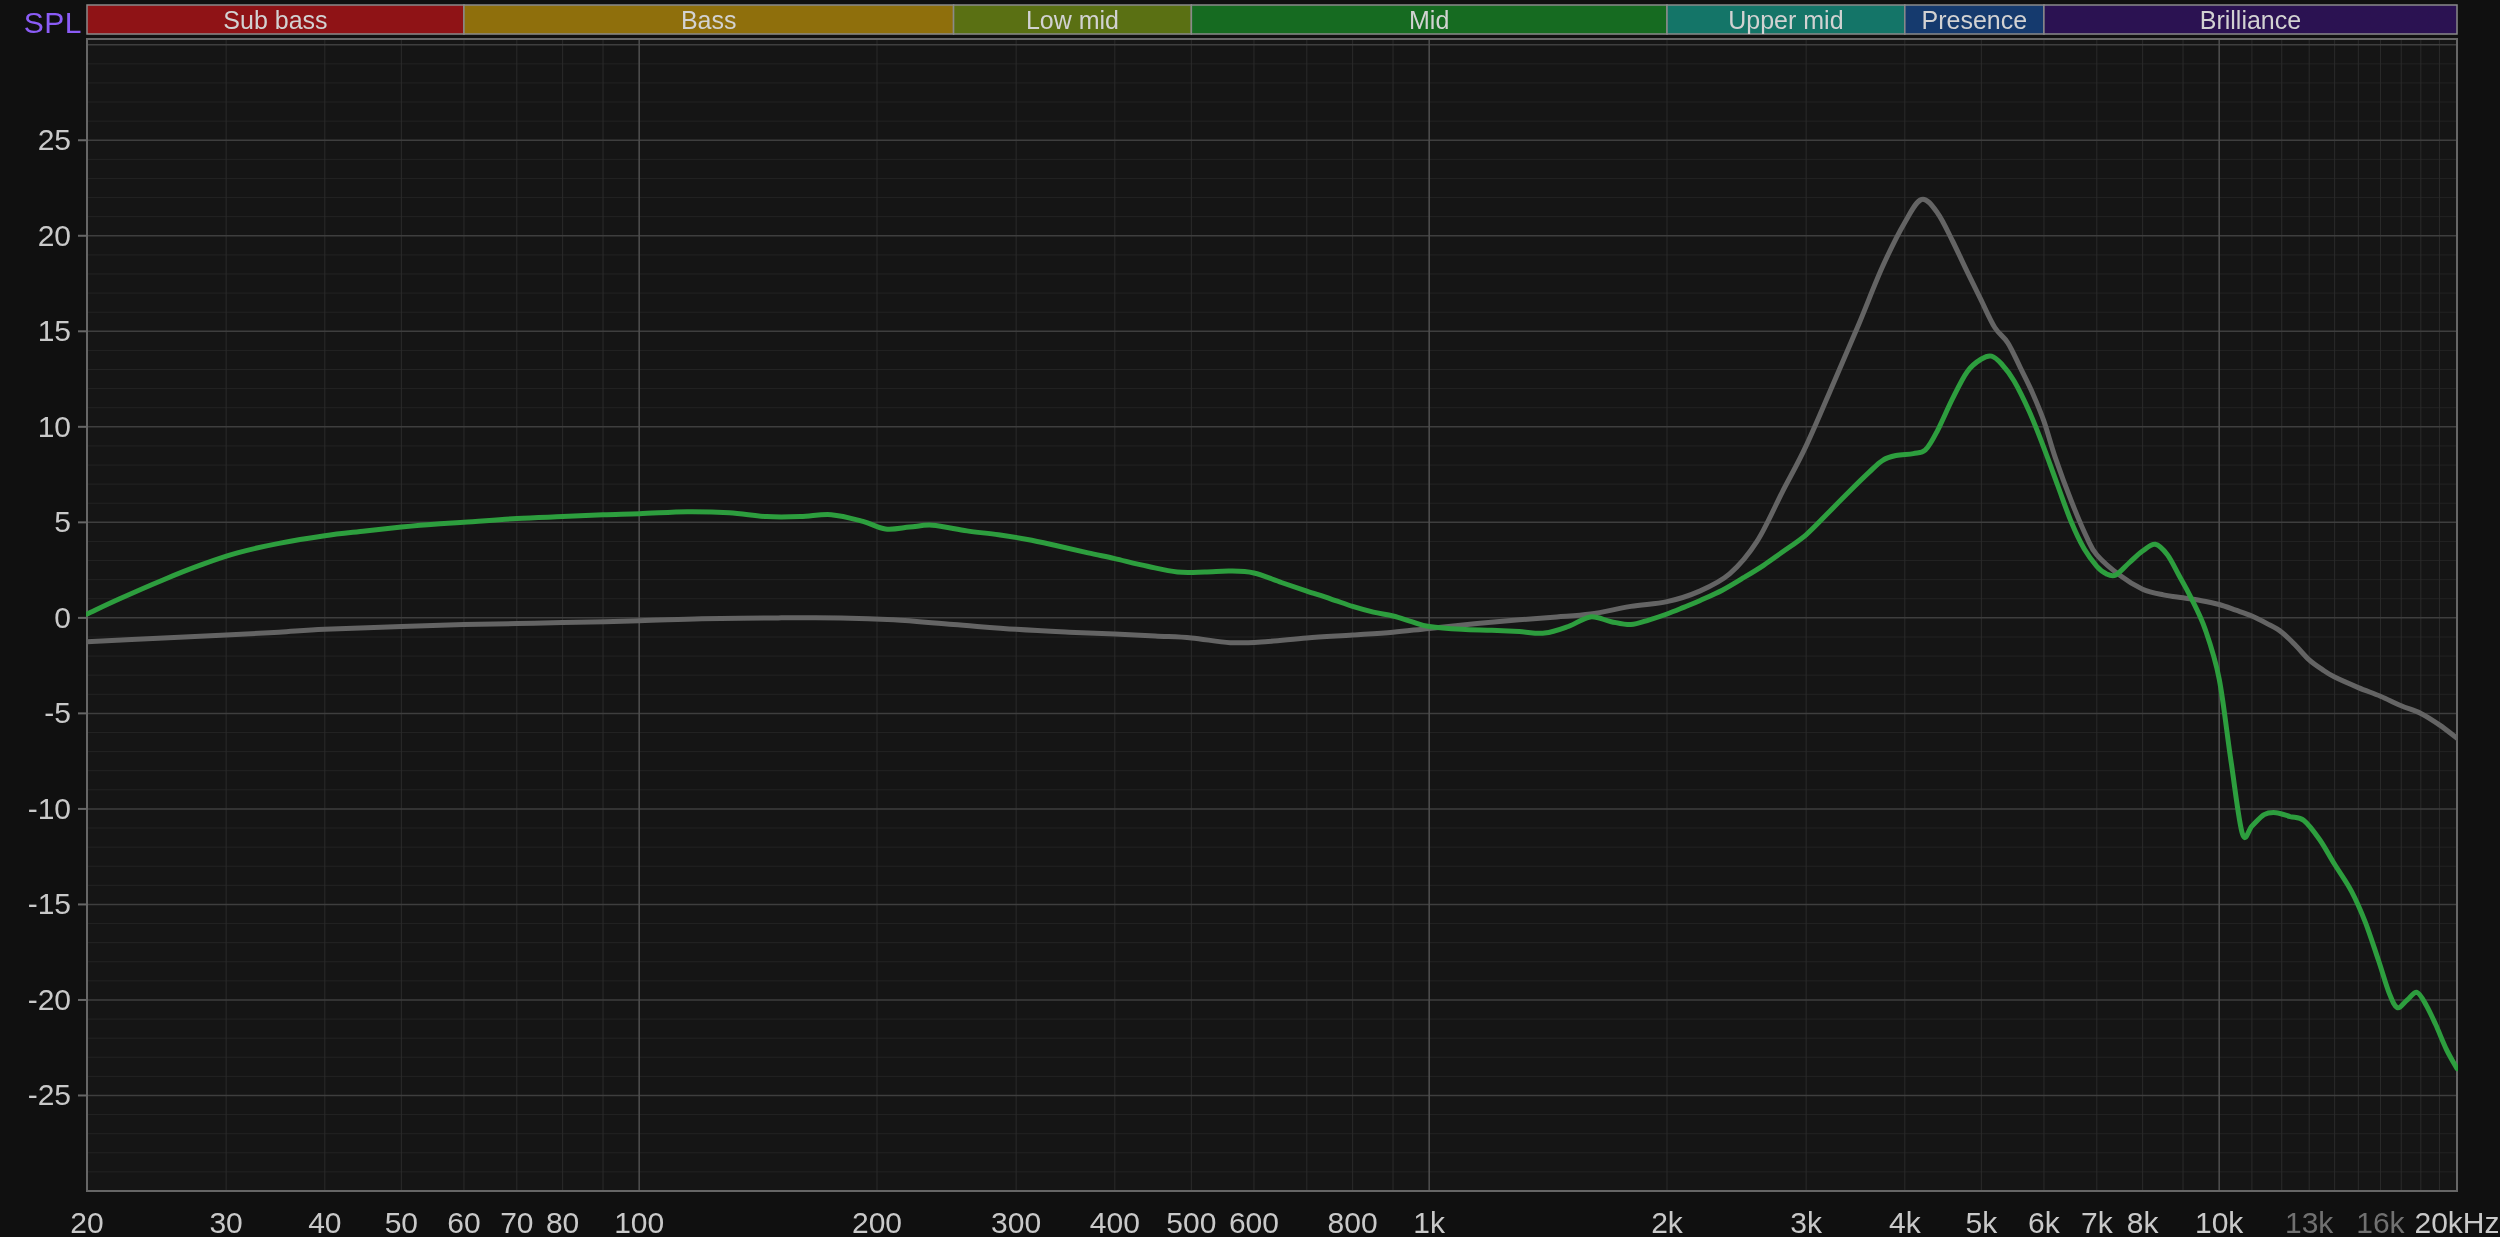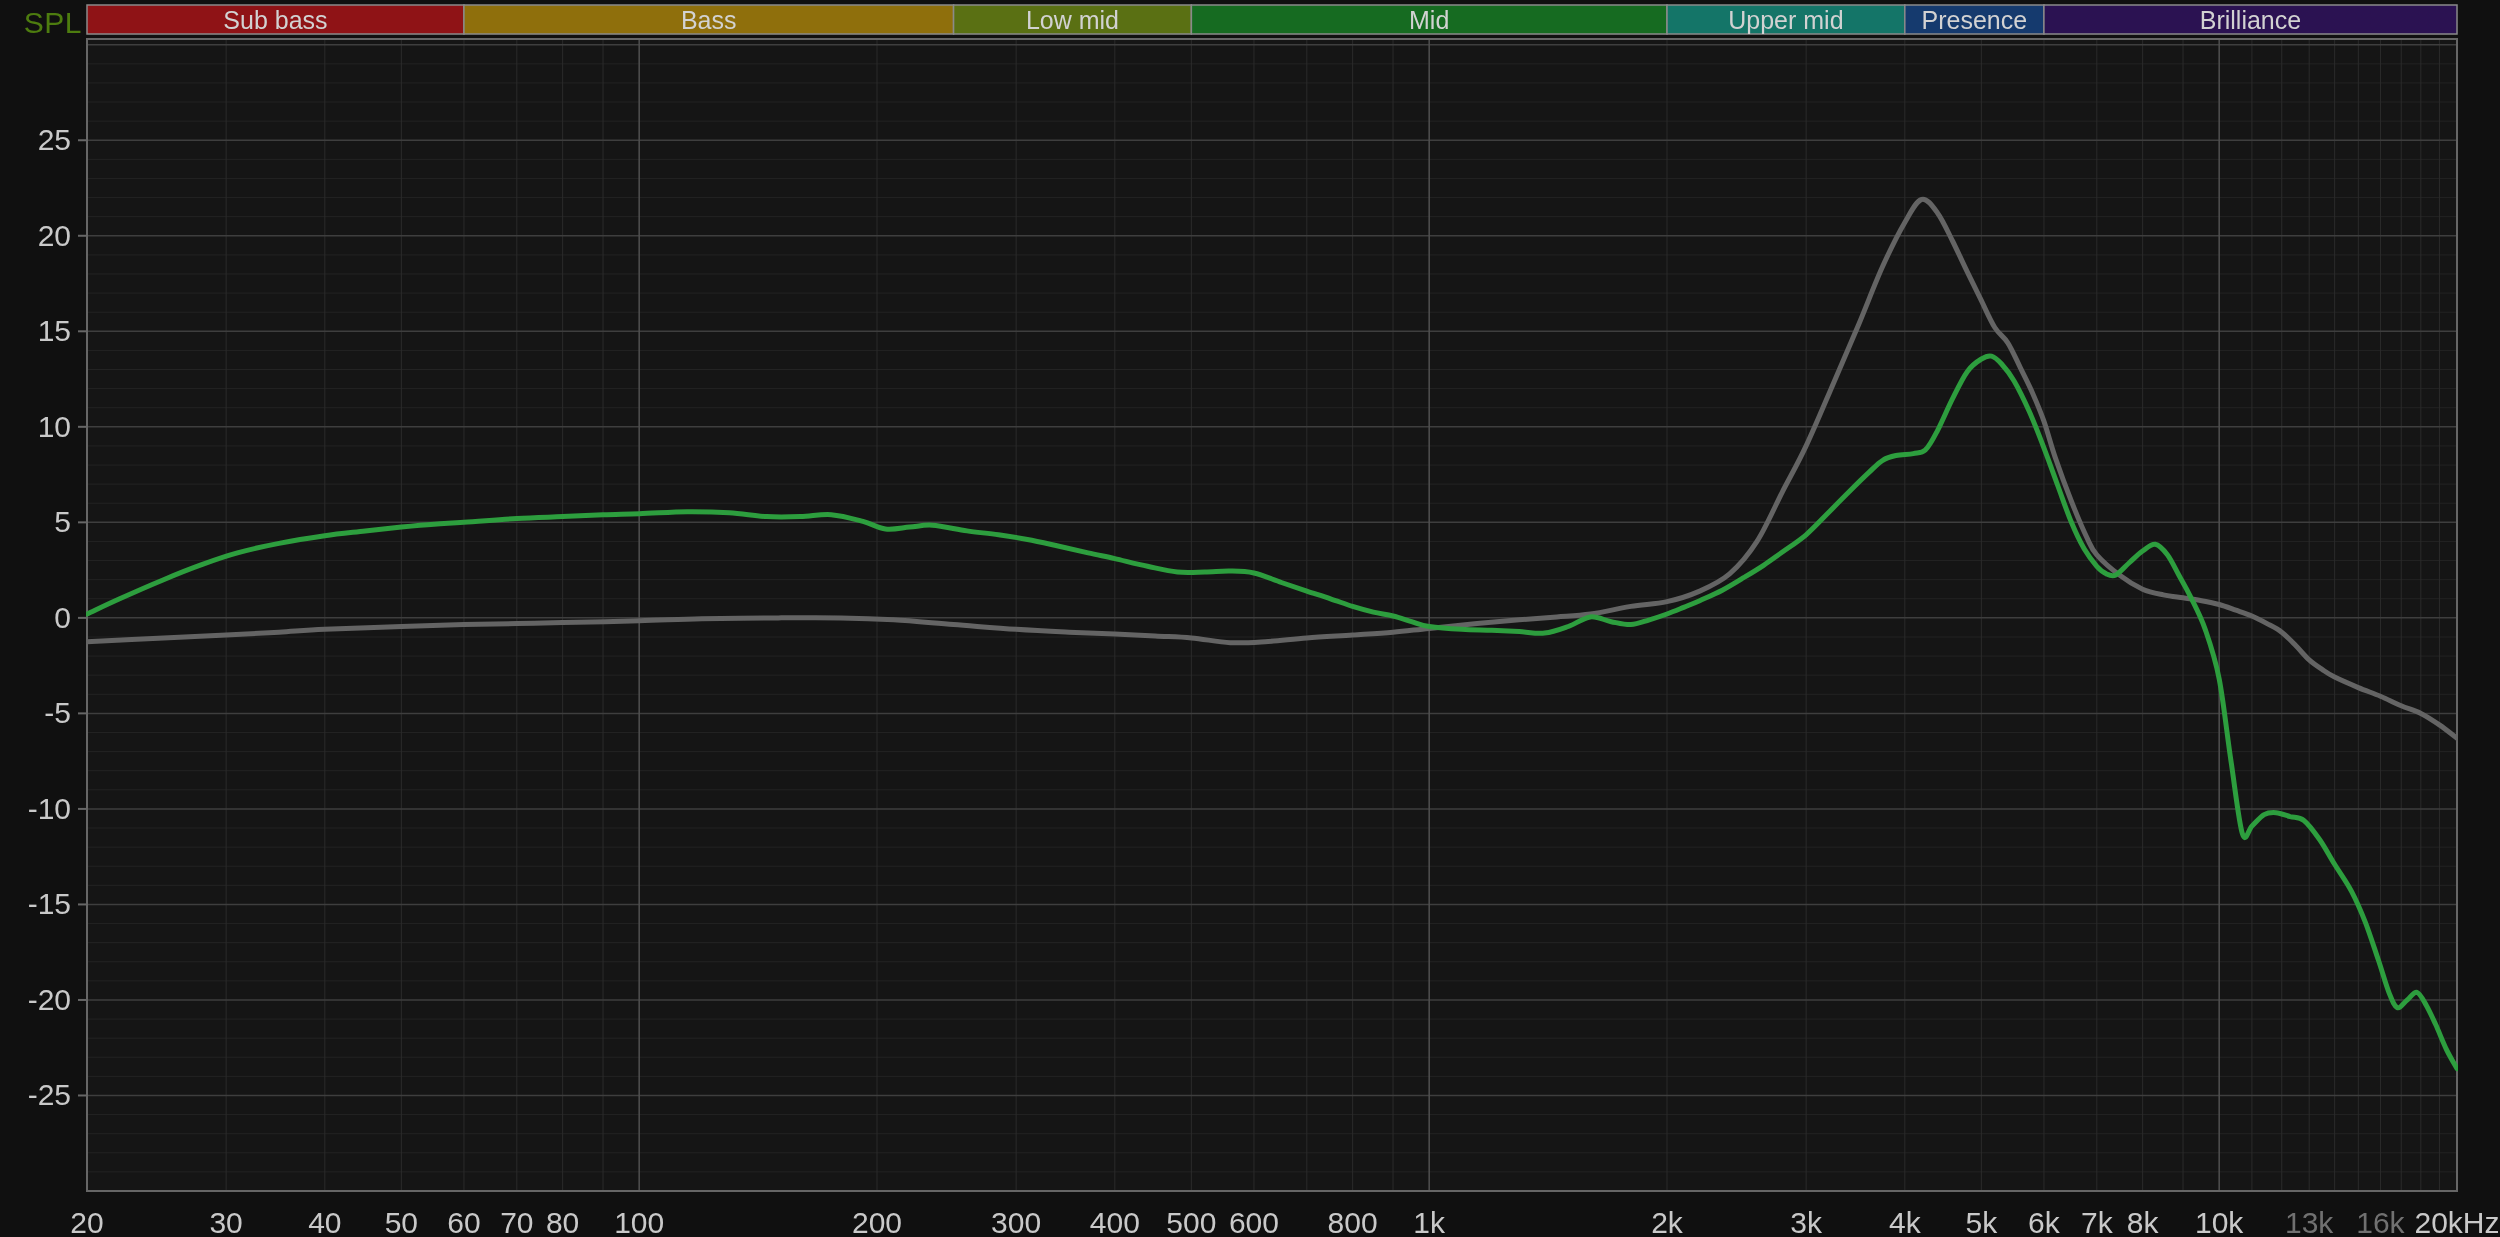--- a/index.html
+++ b/index.html
@@ -1,19 +1,19 @@
 <!DOCTYPE html>
 <html><head>
 <meta charset="utf-8">
 <style>
   html,body{margin:0;padding:0;background:#101010;width:2500px;height:1237px;overflow:hidden;}
   .stage{position:relative;width:2500px;height:1237px;background:#101010;
          font-family:"Liberation Sans","DejaVu Sans",sans-serif;}
   .spl-title{position:absolute;left:0;top:6px;width:82px;text-align:right;
-             font-size:30px;color:#4d7c0f;letter-spacing:0.5px;}
+             font-size:30px;color:#8b5cf6;letter-spacing:0.5px;}
   svg{position:absolute;left:0;top:0;}
   text{font-family:"Liberation Sans","DejaVu Sans",sans-serif;}
 </style>
 </head>
 <body>
 
 <div class="stage">
   <div class="spl-title">SPL</div>
   <svg id="chart" width="2500" height="1237" viewBox="0 0 2500 1237">
       <rect x="87" y="39" width="2370" height="1152" fill="#151515"></rect>

